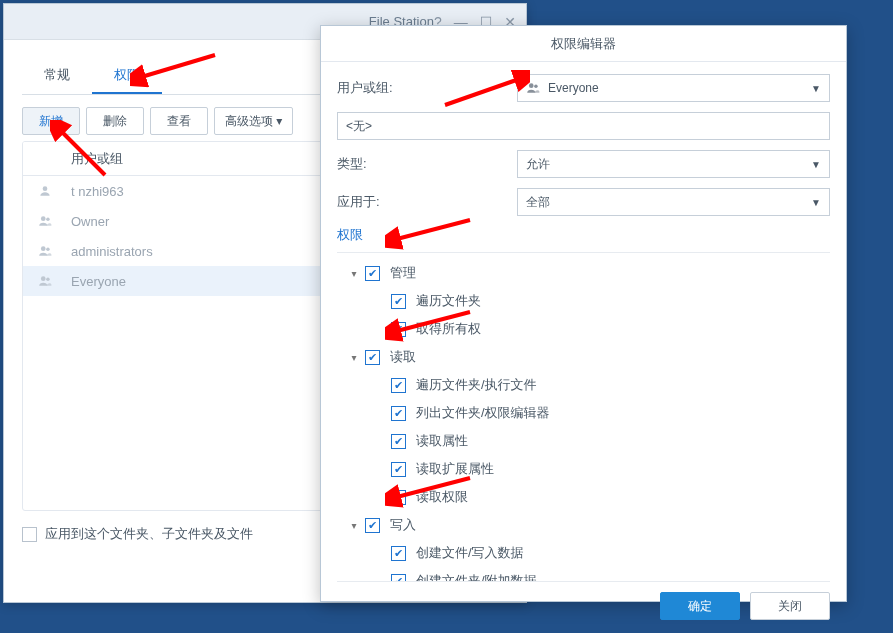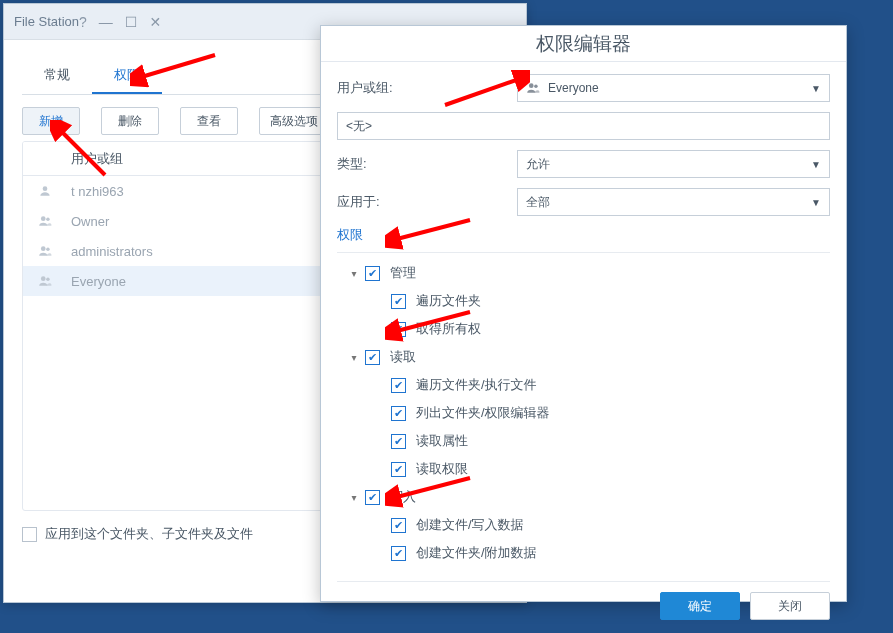--- a/index.html
+++ b/index.html
@@ -4,32 +4,32 @@
 <style>
 * { box-sizing: border-box; margin: 0; padding: 0; font-family: "Microsoft YaHei", "Segoe UI", Arial, sans-serif; }
 body { background: #215089; width: 893px; height: 633px; position: relative; overflow: hidden; }
 
 .main-window {
   position: absolute; left: 3px; top: 3px; width: 524px; height: 600px;
   background: #fff; border: 1px solid #b8c7d6; box-shadow: 0 2px 10px rgba(0,0,0,.2);
 }
 .main-titlebar {
   height: 36px; background: #e8eef5; color: #6b7d90; display: flex;
-  align-items: center; padding: 0 10px; font-size: 13px; justify-content: flex-start;
+  align-items: center; padding: 0 10px; font-size: 13px; justify-content: flex-end;
   border-bottom: 1px solid #d8dfe6;
 }
 .win-controls { display: flex; gap: 12px; color: #8a98a8; }
 .win-ctrl { cursor: pointer; font-size: 14px; }
 
 .main-body { padding: 18px 18px 10px 18px; }
 .tabs { display: flex; border-bottom: 1px solid #d8dfe6; margin-bottom: 12px; }
 .tab { padding: 8px 22px; font-size: 13px; color: #4a5866; cursor: pointer; }
 .tab.active { color: #1f74d0; border-bottom: 2px solid #1f74d0; }
 
-.toolbar { display: flex; gap: 21px; margin-bottom: 6px; }
+.toolbar { display: flex; gap: 6px; margin-bottom: 6px; }
 .btn {
   min-width: 58px; height: 28px; border: 1px solid #c6cfd9; background: #fff;
   color: #4a5866; font-size: 12px; padding: 0 10px; cursor: pointer; border-radius: 2px;
   display: inline-flex; align-items: center; justify-content: center;
 }
 .btn.primary { background: #1f88d6; border-color: #1f88d6; color: #fff; }
 .btn.highlight { background: #eef3f8; color: #1f74d0; }
 
 .table { border: 1px solid #e3e8ef; border-radius: 3px; height: 370px; overflow: hidden; }
 .table-head { display: flex; background: #fff; border-bottom: 1px solid #e3e8ef; height: 34px; align-items: center; }
@@ -43,21 +43,21 @@
 .row-icon { width: 44px; display: flex; justify-content: center; color: #bfc8d2; }
 .row-icon svg { width: 14px; height: 14px; }
 
 .footer-check { margin-top: 14px; display: flex; align-items: center; gap: 8px; color: #4a5866; font-size: 13px; }
 .chk { width: 15px; height: 15px; border: 1px solid #b8c2cd; background: #fff; cursor: pointer; }
 
 .dialog {
   position: absolute; left: 320px; top: 25px; width: 527px; height: 577px;
   background: #fff; border: 1px solid #b8c7d6; box-shadow: 0 4px 16px rgba(0,0,0,.25);
 }
-.dlg-title { height: 36px; display:flex; align-items:center; justify-content:center; font-size:19px; color:#4a5866; border-bottom:1px solid #e3e8ef; font-weight: normal; }
+.dlg-title { height: 36px; display:flex; align-items:center; justify-content:center; font-size:13px; color:#4a5866; border-bottom:1px solid #e3e8ef; font-weight: normal; }
 .dlg-body { padding: 12px 16px 0 16px; }
 .form-row { display:flex; align-items:center; margin-bottom:10px; }
 .form-label { width:180px; font-size:13px; color:#4a5866; }
 .form-field { flex:1; }
 .select {
   width: 100%; height: 28px; border:1px solid #c6cfd9; background:#fff; padding:0 8px;
   font-size:12px; color:#4a5866; display:flex; align-items:center; justify-content:space-between;
   cursor:pointer;
 }
 .select .caret { color:#4a5866; font-size:10px; }
@@ -238,20 +238,24 @@
         <div class="tree-item tree-lvl1">
           <span class="tree-chk checked"></span>
           <span>列出文件夹/权限编辑器</span>
         </div>
         <div class="tree-item tree-lvl1">
           <span class="tree-chk checked"></span>
           <span>读取属性</span>
         </div>
         <div class="tree-item tree-lvl1">
           <span class="tree-chk checked"></span>
+          <span>读取扩展属性</span>
+        </div>
+        <div class="tree-item tree-lvl1">
+          <span class="tree-chk checked"></span>
           <span>读取权限</span>
         </div>
         <div class="tree-item tree-lvl0">
           <span class="expander">▾</span>
           <span class="tree-chk checked"></span>
           <span>写入</span>
         </div>
         <div class="tree-item tree-lvl1">
           <span class="tree-chk checked"></span>
           <span>创建文件/写入数据</span>

